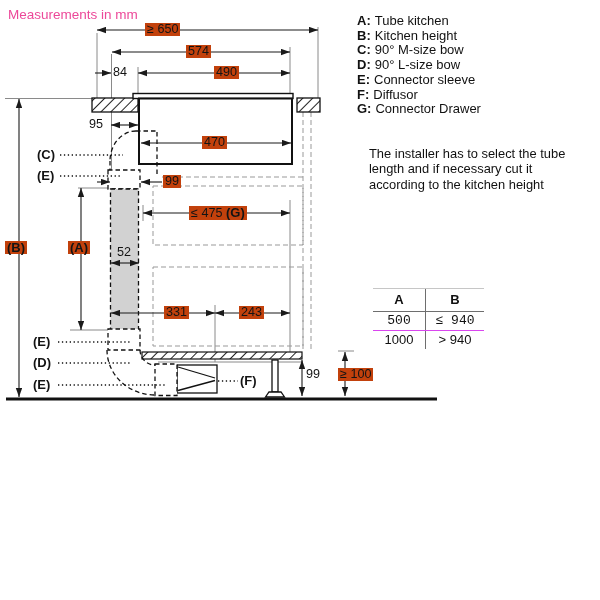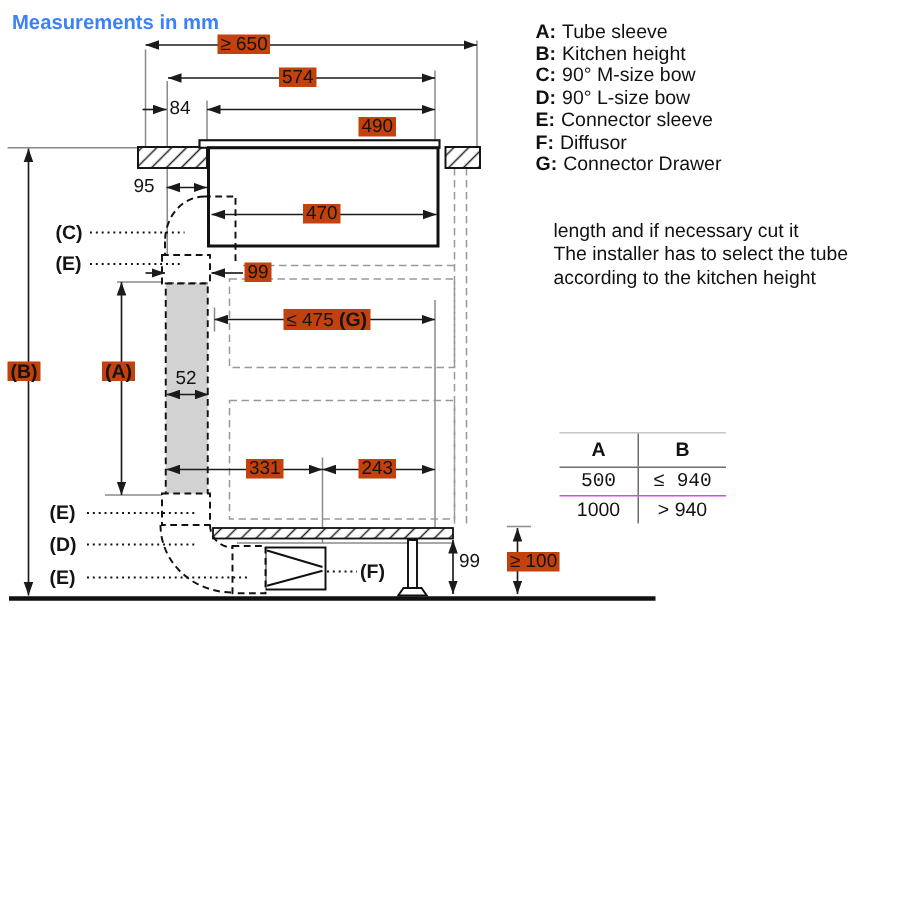--- a/index.html
+++ b/index.html
@@ -2,21 +2,21 @@
 <html><head>
 <meta charset="utf-8">
 <style>
   html,body{margin:0;padding:0;background:#fff;}
   .stage{position:relative;width:600px;height:600px;background:#ffffff;overflow:hidden;
          font-family:"Liberation Sans",sans-serif;color:#111;}
   .stage svg{position:absolute;left:0;top:0;}
   .lb{position:absolute;font-size:12.6px;line-height:13px;color:#141414;white-space:nowrap;}
   .bg{background:#c2410c;padding:0 2px;}
   .co{font-weight:bold;font-size:13px;}
-  .title{position:absolute;left:8px;top:7px;font-size:13.5px;color:#3b82f6;font-weight:bold;}
+  .title{position:absolute;left:8px;top:7px;font-size:13.5px;color:#ec4899;}
   .legend{position:absolute;left:357px;top:14px;font-size:13px;line-height:14.7px;}
   .legend .k{font-weight:bold;margin-right:4px;}
   .note{position:absolute;left:369px;top:146px;font-size:12.9px;line-height:15.3px;}
   .sizetable{position:absolute;left:373px;top:288px;width:111px;border-top:1px solid #c6c6c6;font-size:13px;}
   .trow{display:flex;}
   .trow .c1{width:52px;text-align:center;border-right:1px solid #6e6e6e;}
   .trow .c2{flex:1;text-align:center;}
   .thead{font-weight:bold;line-height:22px;border-bottom:1px solid #6e6e6e;}
   .tr1{line-height:18px;border-bottom:1px solid #d946ef;font-family:Liberation Mono, monospace;}
   .tr2{line-height:18px;justify-content:center;}
@@ -122,53 +122,53 @@
       <line x1="302" y1="360" x2="302" y2="396" marker-start="url(#mS)" marker-end="url(#mE)"></line>
       <line x1="345" y1="352" x2="345" y2="396" marker-start="url(#mS)" marker-end="url(#mE)"></line>
     </g>
   </svg>
 
   <div class="title">Measurements in mm</div>
 
   <div class="lb bg" style="left:145px;top:23px;">≥ 650</div>
   <div class="lb bg" style="left:186px;top:45px;">574</div>
   <div class="lb" style="left:113px;top:66px;">84</div>
-  <div class="lb bg" style="left:239px;top:66px;margin-top:12px;">490</div>
+  <div class="lb bg" style="left:214px;top:66px;">490</div>
   <div class="lb" style="left:89px;top:118px;">95</div>
   <div class="lb bg" style="left:202px;top:136px;">470</div>
   <div class="lb bg" style="left:163px;top:175px;">99</div>
   <div class="lb bg" style="left:189px;top:206px;"><span>≤ 475</span> <span class="co">(G)</span></div>
   <div class="lb" style="left:117px;top:246px;">52</div>
   <div class="lb bg" style="left:164px;top:306px;">331</div>
   <div class="lb bg" style="left:239px;top:306px;">243</div>
   <div class="lb" style="left:306px;top:368px;">99</div>
   <div class="lb bg" style="left:338px;top:368px;">≥ 100</div>
 
   <div class="lb bg co" style="left:5px;top:241px;">(B)</div>
   <div class="lb bg co" style="left:68px;top:241px;">(A)</div>
   <div class="lb co" style="left:37px;top:148px;">(C)</div>
   <div class="lb co" style="left:37px;top:169px;">(E)</div>
   <div class="lb co" style="left:33px;top:335px;">(E)</div>
   <div class="lb co" style="left:33px;top:356px;">(D)</div>
   <div class="lb co" style="left:33px;top:378px;">(E)</div>
   <div class="lb co" style="left:240px;top:374px;">(F)</div>
 
   <div class="legend">
-    <div><span class="k">A:</span><span>Tube sleeve</span></div>
+    <div><span class="k">A:</span><span>Tube kitchen</span></div>
     <div><span class="k">B:</span><span>Kitchen height</span></div>
     <div><span class="k">C:</span><span>90° M-size bow</span></div>
     <div><span class="k">D:</span><span>90° L-size bow</span></div>
     <div><span class="k">E:</span><span>Connector sleeve</span></div>
     <div><span class="k">F:</span><span>Diffusor</span></div>
     <div><span class="k">G:</span><span>Connector Drawer</span></div>
   </div>
 
   <div class="note">
+    <div>The installer has to select the tube</div>
     <div>length and if necessary cut it</div>
-    <div>The installer has to select the tube</div>
     <div>according to the kitchen height</div>
   </div>
 
   <div class="sizetable">
     <div class="trow thead">
       <div class="c1">A</div>
       <div class="c2">B</div>
     </div>
     <div class="trow tr1">
       <div class="c1">500</div>

